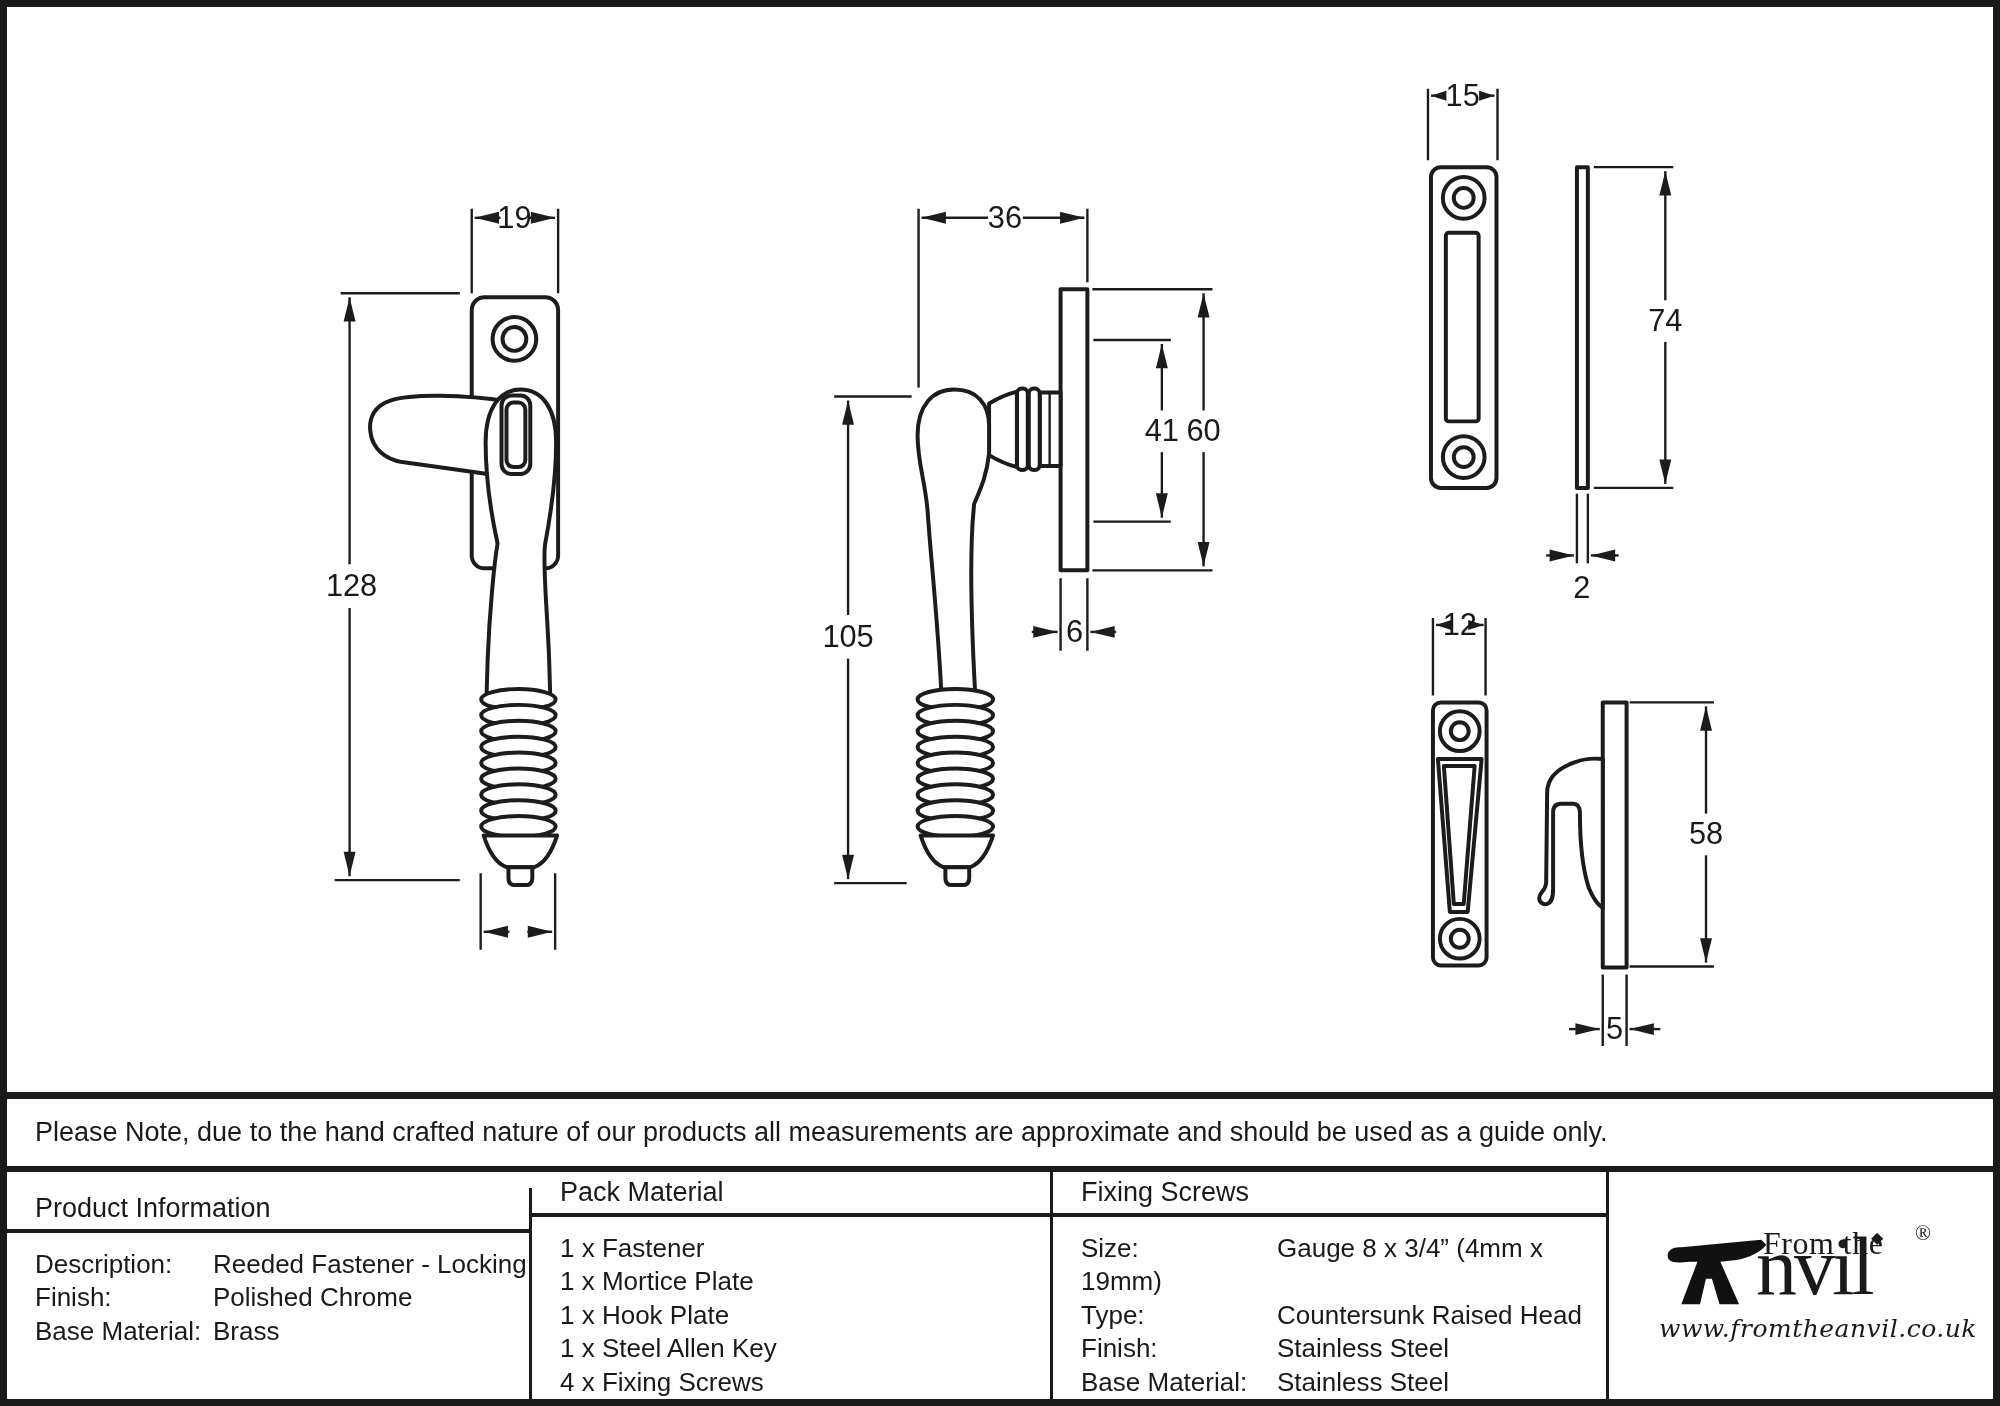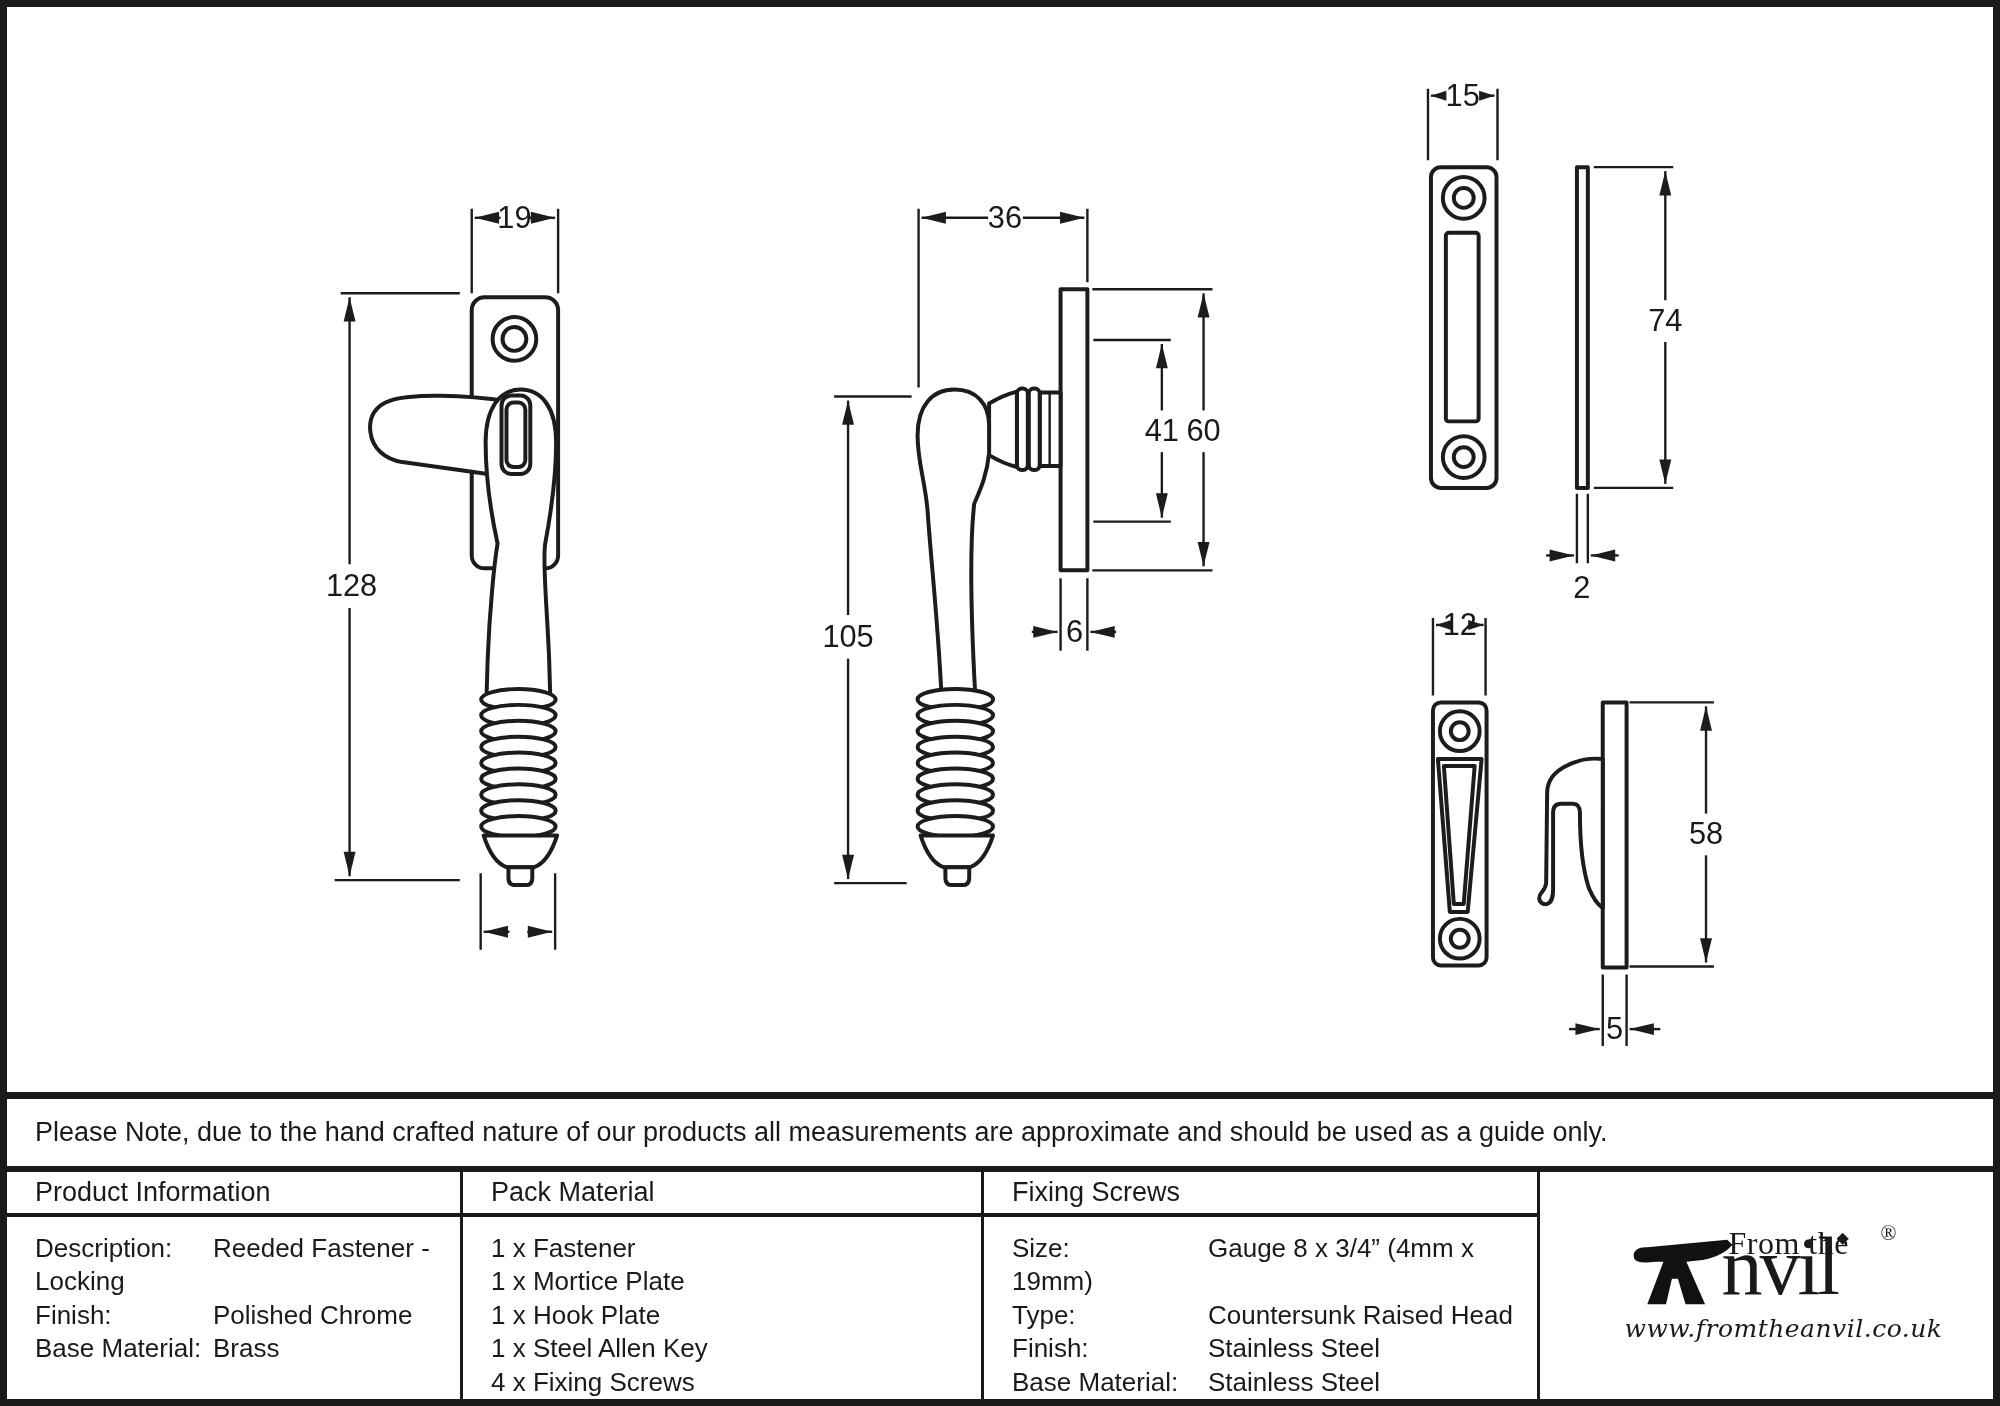--- a/index.html
+++ b/index.html
@@ -20,21 +20,21 @@
 
   .note-band{
     height:74px;box-sizing:border-box;border-top:7px solid #1a1a1a;
     display:flex;align-items:center;padding-left:28px;font-size:27px;
   }
   .info-table{
     flex:1;box-sizing:border-box;border-top:6px solid #1a1a1a;
     display:flex;
   }
   .col{box-sizing:border-box;border-right:3px solid #1a1a1a;display:flex;flex-direction:column;}
-  .col-product{width:456px;}
+  .col-product{width:525px;margin-top:16px;}
   .col-pack{width:521px;}
   .col-fixing{width:556px;}
   .col-logo{flex:1;border-right:none;display:flex;align-items:center;justify-content:center;}
   .col-header{
     height:41px;line-height:41px;box-sizing:content-box;
     border-bottom:4px solid #1a1a1a;padding-left:28px;font-size:27px;
   }
   .col-body{padding:15px 0 0 28px;font-size:26px;line-height:33.5px;}
   .kv-row .k{display:inline-block;width:178px;}
   .col-fixing .kv-row .k{width:196px;}

